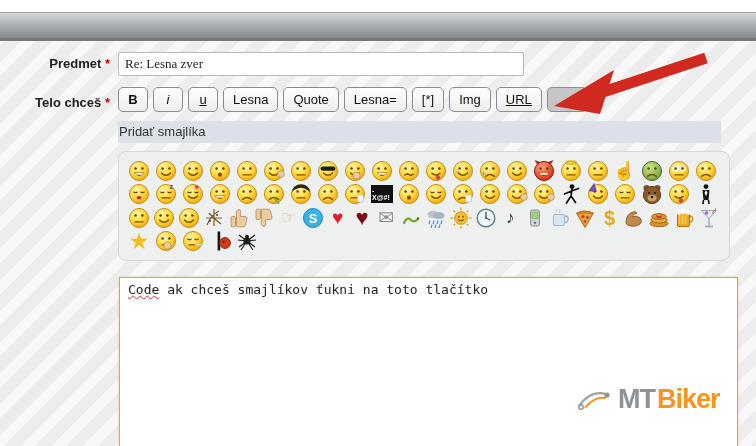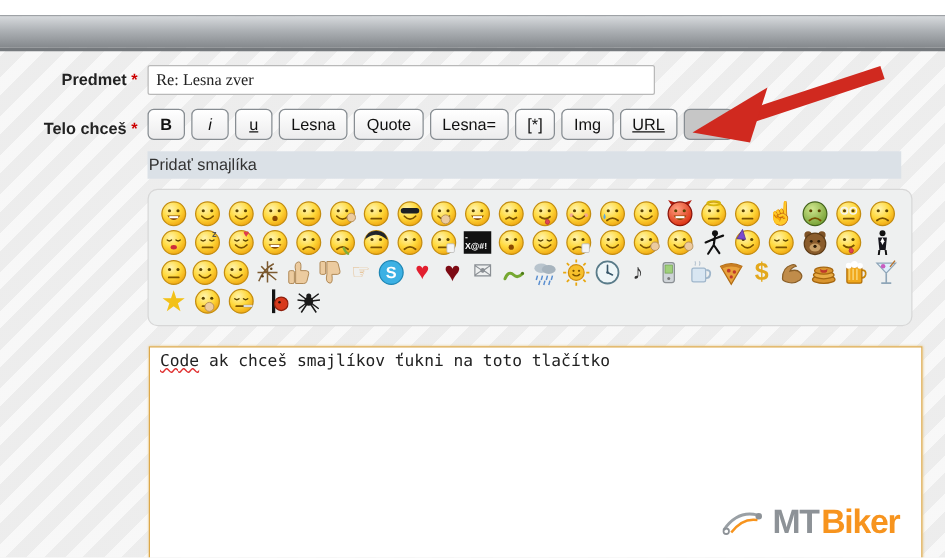--- a/index.html
+++ b/index.html
@@ -35,21 +35,21 @@
   .sm-row.tight{gap:3px;}
   .sm{width:22px;height:22px;display:inline-flex;align-items:center;justify-content:center;cursor:pointer;}
   .sm span{line-height:1;}
   .swear{background:#111;color:#fff;font-size:7px;font-weight:bold;padding:2px 1px;letter-spacing:0;}
   .message-box{position:absolute;left:119px;top:277px;width:619px;height:180px;z-index:3;
         background:#fff;border:1px solid #dpa;border:1px solid #dca84a;box-shadow:0 0 2px #e7c98c;
         padding:4px 8px;box-sizing:border-box;font-family:"DejaVu Sans Mono","Liberation Mono",monospace;
         font-size:13px;color:#222;}
   .misspell{text-decoration:underline;text-decoration-style:wavy;text-decoration-color:#e03131;text-decoration-thickness:1px;}
   .arrow-overlay{position:absolute;left:548px;top:46px;z-index:6;pointer-events:none;}
-  .logo{position:absolute;left:576px;top:402px;z-index:5;display:flex;align-items:center;gap:2px;}
+  .logo{position:absolute;left:576px;top:384px;z-index:5;display:flex;align-items:center;gap:2px;}
   .logo-text{font-size:27px;font-weight:bold;letter-spacing:-1px;line-height:1;}
   .logo-mt{color:#8d9297;}
   .logo-biker{color:#f7941e;}
 </style>
 </head>
 <body>
 
 <div id="page">
 
   <div class="white-strip"></div>

